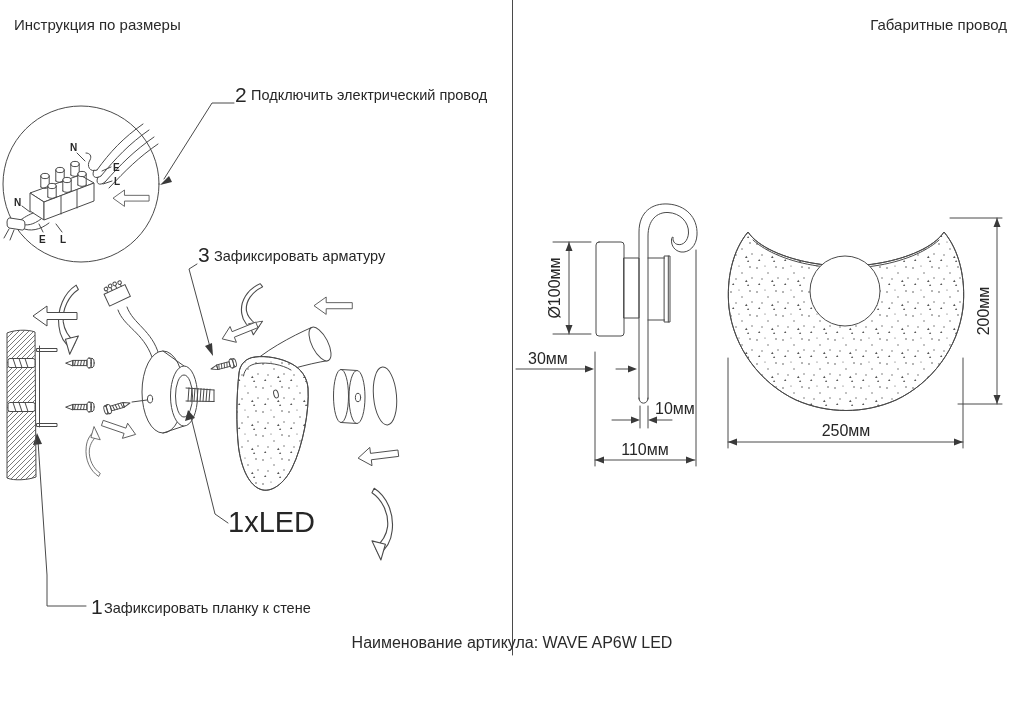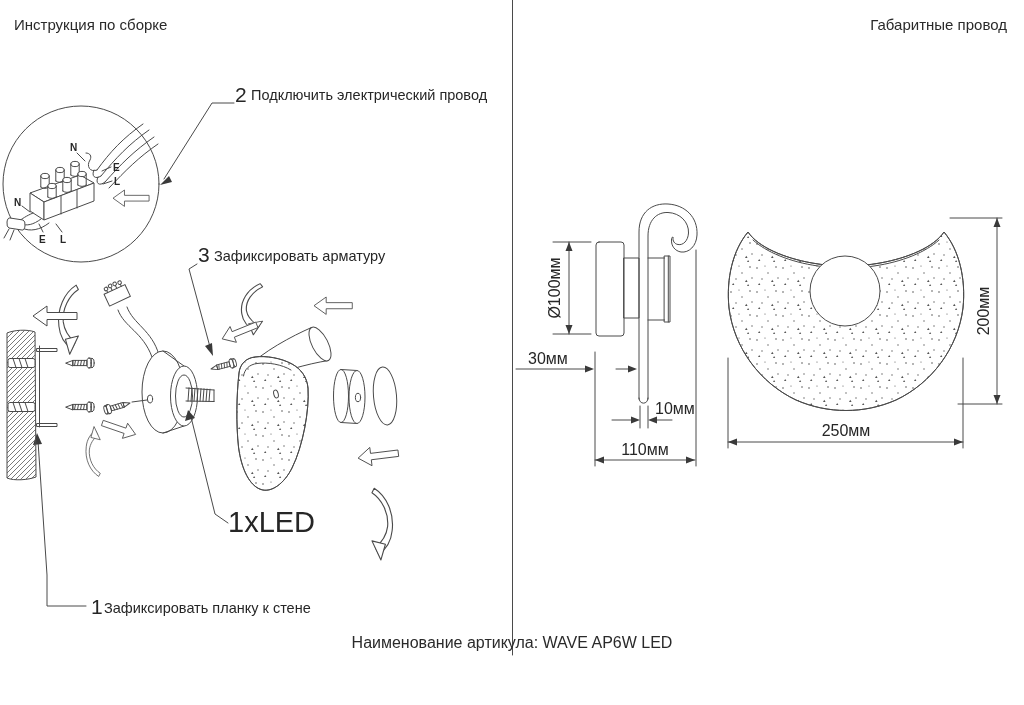--- a/index.html
+++ b/index.html
@@ -18,21 +18,21 @@
   .t-num{font-size:21px;}
   .t-dim{font-size:16px;}
   .t-wire{font-size:10px;font-weight:600;}
   .t-led{font-size:29px;}
 </style>
 </head>
 <body>
 
 <div class="canvas">
 
-  <div class="hdr hdr-left">Инструкция по сборке</div>
+  <div class="hdr hdr-left">Инструкция по размеры</div>
   <div class="hdr hdr-right">Габаритные провод</div>
 
   <svg width="1024" height="705" viewBox="0 0 1024 705">
     <defs>
       <pattern id="hatch" width="5" height="5" patternUnits="userSpaceOnUse">
         <path d="M 0 5 L 5 0" stroke="#6b6b6b" stroke-width="0.9" fill="none"></path>
       </pattern>
       <pattern id="spk" width="26" height="24" patternUnits="userSpaceOnUse">
         <circle cx="3" cy="4" r="0.8" fill="#555"></circle>
         <circle cx="14" cy="9" r="0.7" fill="#555"></circle>

